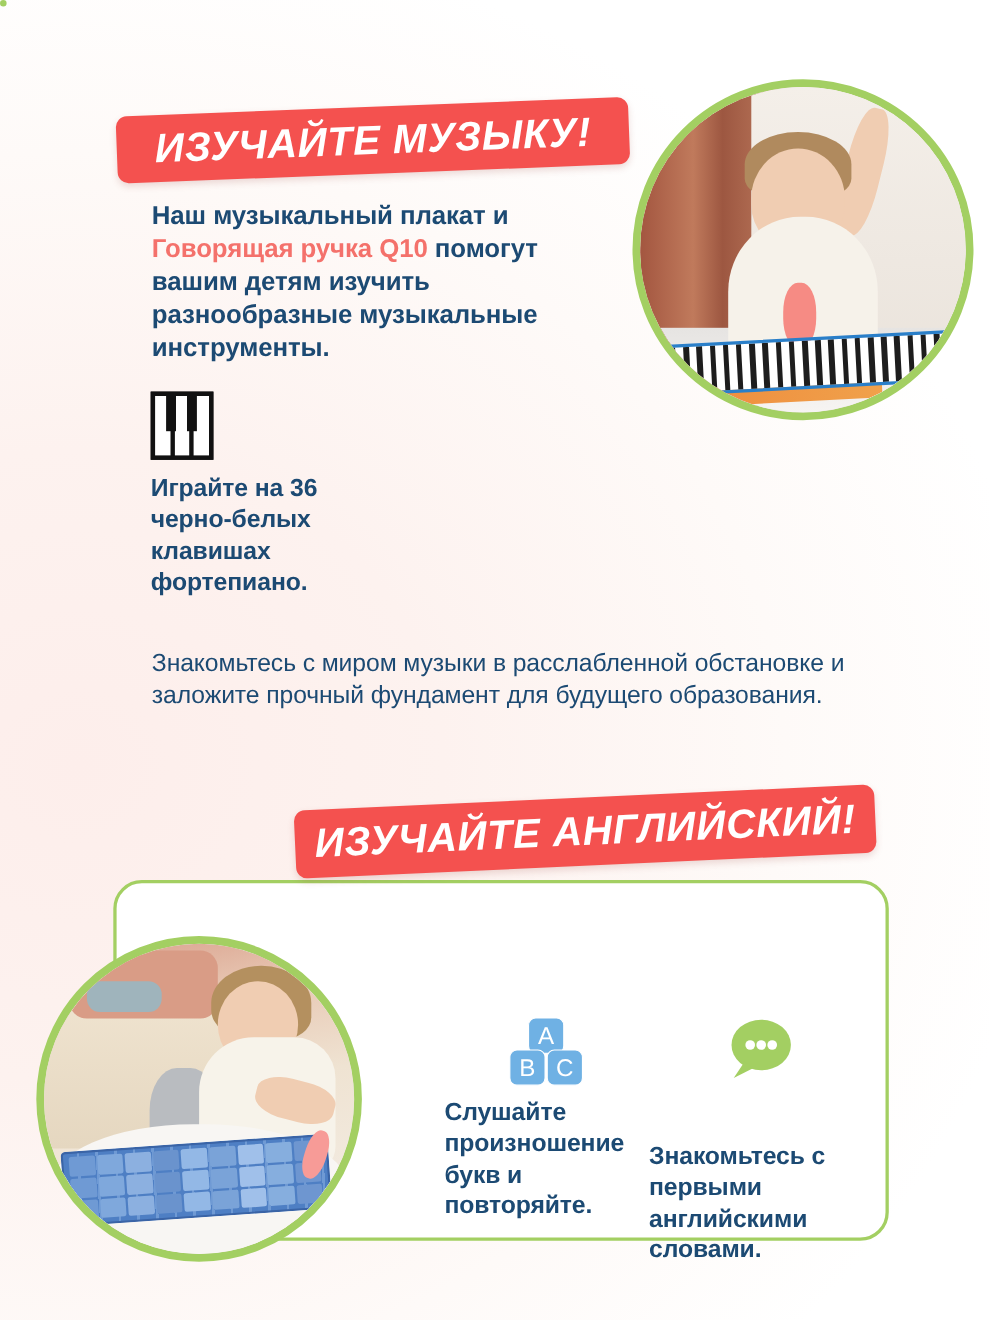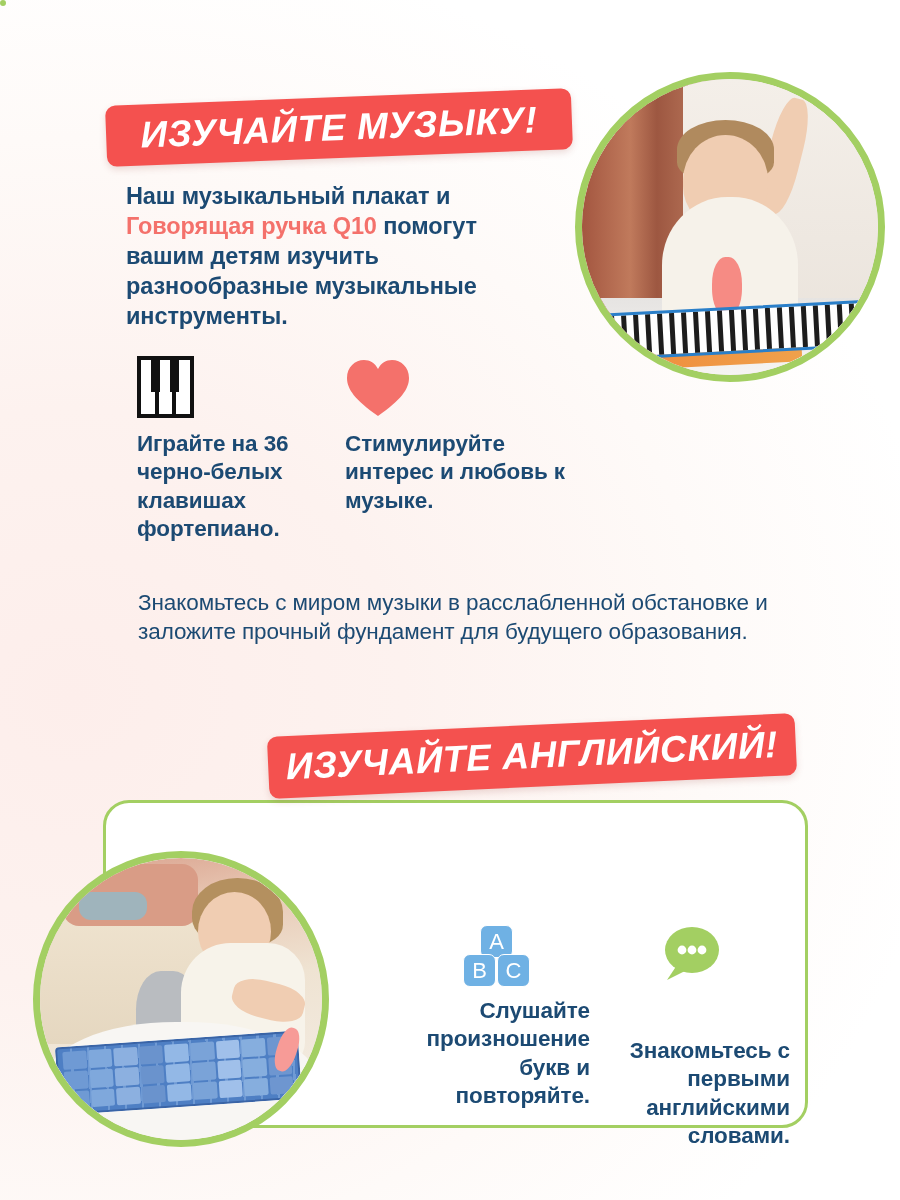--- a/index.html
+++ b/index.html
@@ -108,21 +108,21 @@
   
   .intro {
     position: absolute;
     color: #1c4a73;
     font-weight: 700;
     font-size: 23.5px;
     line-height: 1.28;
     letter-spacing: -0.1px;
   }
   .intro-music {
-    left: 126px;
+    left: 138px;
     top: 181px;
     width: 405px;
   }
   .intro-english {
     left: 250px;
     top: 818px;
     width: 522px;
     text-align: right;
   }
   .hl { color: #f4716b; }
@@ -164,21 +164,21 @@
     width: 390px;
     justify-content: flex-end;
   }
   .features-english .feat-icon {
     height: 66px;
     align-items: flex-start;
     justify-content: center;
     margin-bottom: 6px;
   }
   .features-english .feat-text {
-    text-align: right;
+    text-align: left;
     font-size: 22.5px;
   }
   .fe1 { width: 186px; }
   .fe2 { width: 200px; gap: 40px; }
 
   .outro {
     position: absolute;
     left: 138px;
     top: 588px;
     width: 640px;
@@ -487,29 +487,20 @@
           <div class="piano-white pw1"></div>
           <div class="piano-white pw2"></div>
           <div class="piano-white pw3"></div>
           <div class="piano-black pb1"></div>
           <div class="piano-black pb2"></div>
         </div>
       </div>
       <div class="feat-text">Играйте на 36 черно-белых клавишах фортепиано.</div>
     </div>
 
-    <div class="feat fm3">
-      <div class="feat-icon heart">
-        <svg width="66" height="60" viewBox="0 0 66 60" aria-hidden="true">
-          <path d="M33 58 C10 42 2 31 2 20 C2 9 10 2 19 2 C25 2 30 5 33 11
-                   C36 5 41 2 47 2 C56 2 64 9 64 20 C64 31 56 42 33 58 Z" fill="#f4716b"></path>
-        </svg>
-      </div>
-      <div class="feat-text">Стимулируйте интерес и любовь к музыке.</div>
-    </div>
 
   </div>
 
   <div class="outro">Знакомьтесь с миром музыки в расслабленной обстановке и заложите прочный фундамент для будущего образования.</div>
 
   <div class="photo photo-music">
     <div class="photo-inner">
       <div class="ph-music-bg"></div>
       <div class="ph-curtain"></div>
       <div class="ph-wall"></div>

